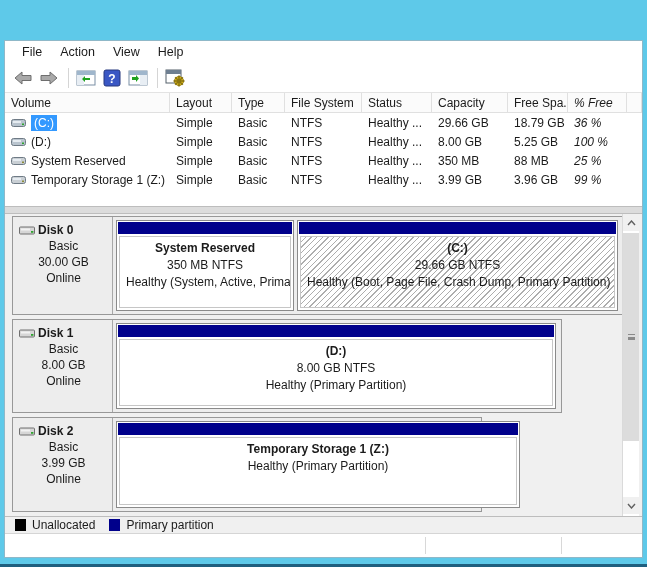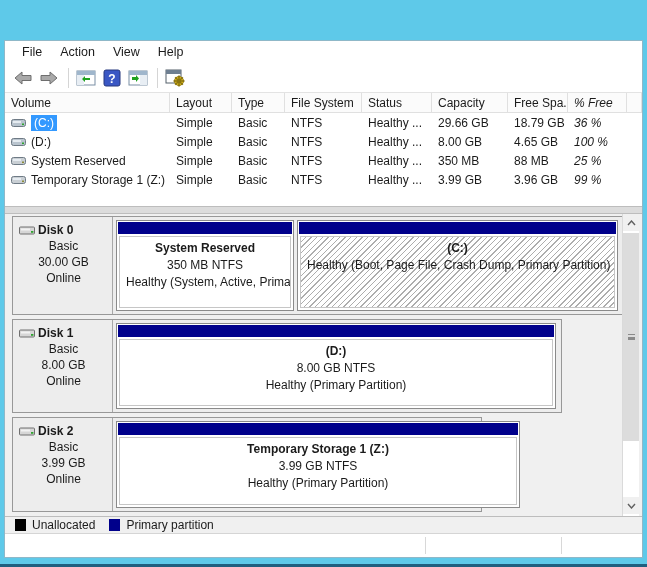--- a/index.html
+++ b/index.html
@@ -176,21 +176,21 @@
               <rect x="2" y="3" width="8" height="2" fill="#E6ECF1"></rect>
               <rect x="11" y="5.5" width="2" height="1.6" fill="#2FA32F"></rect>
             </svg>
           <span class="vol-name">(D:)</span>
         </div>
         <div class="lv-cell c-lay">Simple</div>
         <div class="lv-cell c-typ">Basic</div>
         <div class="lv-cell c-fs">NTFS</div>
         <div class="lv-cell c-st">Healthy ...</div>
         <div class="lv-cell c-cap">8.00 GB</div>
-        <div class="lv-cell c-fre">4.65 GB</div>
+        <div class="lv-cell c-fre">5.25 GB</div>
         <div class="lv-cell c-pct">100 %</div>
       </div>
 
       <div class="lv-row">
         <div class="lv-cell c-vol vol-cell">
           <svg class="drive-ico" width="15" height="10" viewBox="0 0 15 10">
               <rect x="0.5" y="1.5" width="14" height="7" rx="2" fill="#C9CFD4" stroke="#6E7A85"></rect>
               <rect x="2" y="3" width="8" height="2" fill="#E6ECF1"></rect>
               <rect x="11" y="5.5" width="2" height="1.6" fill="#8B8B3A"></rect>
             </svg>
@@ -249,20 +249,21 @@
               <div class="pbody">
                 <div class="plabel">System Reserved</div>
                 <div>350 MB NTFS</div>
                 <div>Healthy (System, Active, Primar</div>
               </div>
             </div>
             <div class="partition selected" style="width:321px;">
               <div class="pstrip"></div>
               <div class="pbody">
                 <div class="plabel">(C:)</div>
+                <div>29.66 GB NTFS</div>
                 <div>Healthy (Boot, Page File, Crash Dump, Primary Partition)</div>
               </div>
             </div>
           </div>
         </div>
 
         <div class="disk-row" style="width:550px; height:94px;">
           <div class="disk-label">
             <div class="dname">
               <svg width="16" height="11" viewBox="0 0 16 11">
@@ -300,21 +301,20 @@
             </div>
             <div>Basic</div>
             <div>3.99 GB</div>
             <div>Online</div>
           </div>
           <div class="partitions">
             <div class="partition" style="width:404px;">
               <div class="pstrip"></div>
               <div class="pbody">
                 <div class="plabel">Temporary Storage 1  (Z:)</div>
-                <div>3.99 GB NTFS</div>
                 <div>Healthy (Primary Partition)</div>
               </div>
             </div>
           </div>
         </div>
 
         <div class="vscroll">
           <div class="sb-btn up">
             <svg width="9" height="6" viewBox="0 0 9 6">
                 <polyline points="1,5 4.5,1 8,5" fill="none" stroke="#606060" stroke-width="1.4"></polyline>

